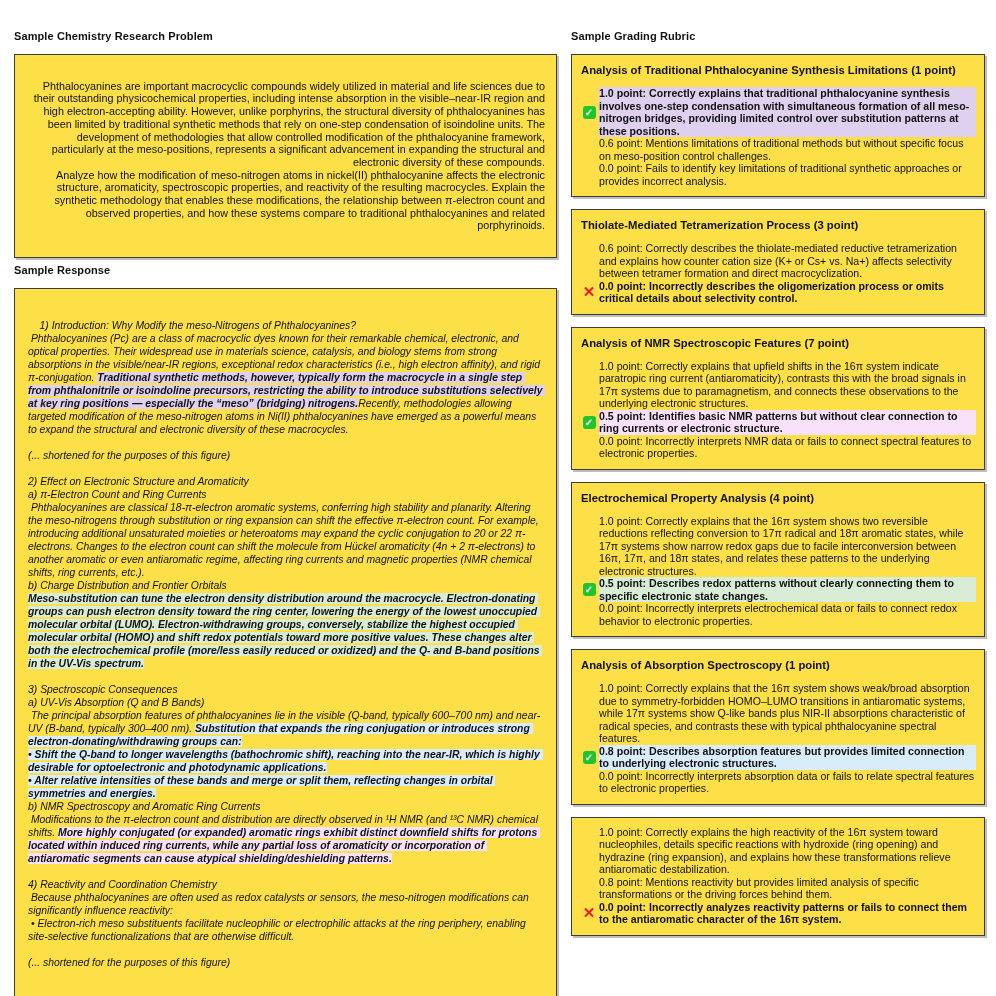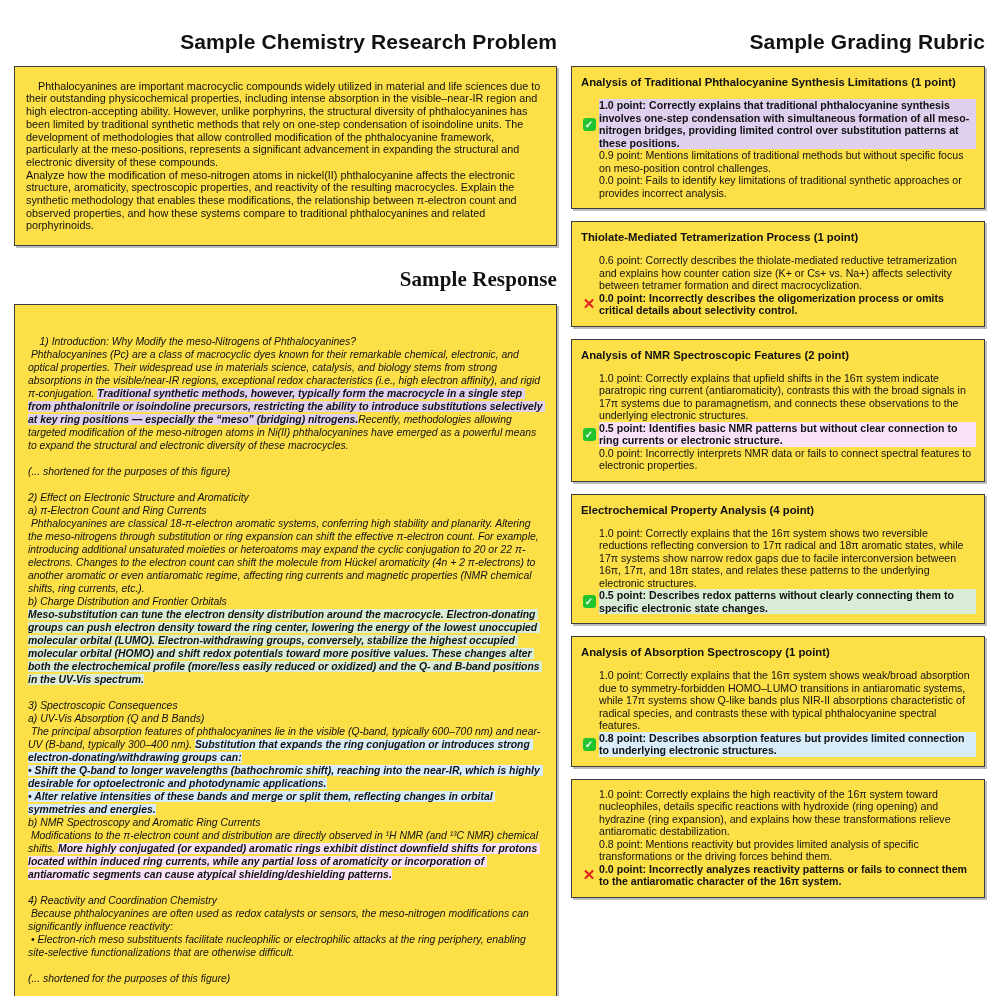--- a/index.html
+++ b/index.html
@@ -5,32 +5,32 @@
   html,body{margin:0;padding:0;background:#ffffff;}
   body{
     width:996px;height:996px;position:relative;
     font-family:"Liberation Sans", sans-serif;color:#111;
     -webkit-font-smoothing:antialiased;
   }
   .col{position:absolute;top:30px;}
   .col-left{left:14px;width:543px;}
   .col-right{left:571px;width:414px;}
 
-  .fig-title{font-weight:700;font-size:21px;text-align:right;margin:0 0 12px 0;letter-spacing:.1px;}
-  .fig-title.mt{margin-top:21px;font-family:Liberation Serif, serif;}
+  .fig-title{font-weight:700;font-size:11px;text-align:left;margin:0 0 12px 0;letter-spacing:.1px;}
+  .fig-title.mt{margin-top:6px;}
 
   .box{
     border:1.5px solid #3d3d3d;background:#fde047;
     box-shadow:2px 2px 0 rgba(110,110,110,.45);
     box-sizing:border-box;
   }
 
   .problem-box{
-    padding:0 11px;font-size:10.8px;line-height:12.7px;
-    text-align:left;white-space:pre-wrap;
+    padding:12px 11px;font-size:10.8px;line-height:12.7px;
+    text-align:right;white-space:pre-wrap;
   }
 
   .response-box{
     margin-top:0;padding:17px 13px 14px 13px;min-height:648px;
     font-size:10.4px;line-height:13px;font-style:italic;
     white-space:pre-wrap;
   }
 
   .hl-purple{background:#ded0ee;}
   .hl-green{background:#d9ecd5;}
@@ -94,42 +94,42 @@
       <div class="box rubric-box">
         <div class="rubric-header">Analysis of Traditional Phthalocyanine Synthesis Limitations (1 point)</div>
         <div class="rubric-item">
           <span class="icon-cell">
             <span class="check-badge">✓</span>
           </span>
           <span class="item-text hl-purple bold">1.0 point: Correctly explains that traditional phthalocyanine synthesis involves one-step condensation with simultaneous formation of all meso-nitrogen bridges, providing limited control over substitution patterns at these positions.</span>
         </div>
         <div class="rubric-item">
           <span class="icon-cell"></span>
-          <span class="item-text">0.9 point: Mentions limitations of traditional methods but without specific focus on meso-position control challenges.</span>
+          <span class="item-text">0.6 point: Mentions limitations of traditional methods but without specific focus on meso-position control challenges.</span>
         </div>
         <div class="rubric-item">
           <span class="icon-cell"></span>
           <span class="item-text">0.0 point: Fails to identify key limitations of traditional synthetic approaches or provides incorrect analysis.</span>
         </div>
       </div>
       <div class="box rubric-box">
-        <div class="rubric-header">Thiolate-Mediated Tetramerization Process (1 point)</div>
+        <div class="rubric-header">Thiolate-Mediated Tetramerization Process (3 point)</div>
         <div class="rubric-item">
           <span class="icon-cell"></span>
           <span class="item-text">0.6 point: Correctly describes the thiolate-mediated reductive tetramerization and explains how counter cation size (K+ or Cs+ vs. Na+) affects selectivity between tetramer formation and direct macrocyclization.</span>
         </div>
         <div class="rubric-item">
           <span class="icon-cell">
             <span class="cross-glyph">✕</span>
           </span>
           <span class="item-text bold">0.0 point: Incorrectly describes the oligomerization process or omits critical details about selectivity control.</span>
         </div>
       </div>
       <div class="box rubric-box">
-        <div class="rubric-header">Analysis of NMR Spectroscopic Features (2 point)</div>
+        <div class="rubric-header">Analysis of NMR Spectroscopic Features (7 point)</div>
         <div class="rubric-item">
           <span class="icon-cell"></span>
           <span class="item-text">1.0 point: Correctly explains that upfield shifts in the 16π system indicate paratropic ring current (antiaromaticity), contrasts this with the broad signals in 17π systems due to paramagnetism, and connects these observations to the underlying electronic structures.</span>
         </div>
         <div class="rubric-item">
           <span class="icon-cell">
             <span class="check-badge">✓</span>
           </span>
           <span class="item-text hl-pink bold">0.5 point: Identifies basic NMR patterns but without clear connection to ring currents or electronic structure.</span>
         </div>
@@ -143,32 +143,40 @@
         <div class="rubric-item">
           <span class="icon-cell"></span>
           <span class="item-text">1.0 point: Correctly explains that the 16π system shows two reversible reductions reflecting conversion to 17π radical and 18π aromatic states, while 17π systems show narrow redox gaps due to facile interconversion between 16π, 17π, and 18π states, and relates these patterns to the underlying electronic structures.</span>
         </div>
         <div class="rubric-item">
           <span class="icon-cell">
             <span class="check-badge">✓</span>
           </span>
           <span class="item-text hl-green bold">0.5 point: Describes redox patterns without clearly connecting them to specific electronic state changes.</span>
         </div>
+        <div class="rubric-item">
+          <span class="icon-cell"></span>
+          <span class="item-text">0.0 point: Incorrectly interprets electrochemical data or fails to connect redox behavior to electronic properties.</span>
+        </div>
       </div>
       <div class="box rubric-box">
         <div class="rubric-header">Analysis of Absorption Spectroscopy (1 point)</div>
         <div class="rubric-item">
           <span class="icon-cell"></span>
           <span class="item-text">1.0 point: Correctly explains that the 16π system shows weak/broad absorption due to symmetry-forbidden HOMO–LUMO transitions in antiaromatic systems, while 17π systems show Q-like bands plus NIR-II absorptions characteristic of radical species, and contrasts these with typical phthalocyanine spectral features.</span>
         </div>
         <div class="rubric-item">
           <span class="icon-cell">
             <span class="check-badge">✓</span>
           </span>
           <span class="item-text hl-blue bold">0.8 point: Describes absorption features but provides limited connection to underlying electronic structures.</span>
+        </div>
+        <div class="rubric-item">
+          <span class="icon-cell"></span>
+          <span class="item-text">0.0 point: Incorrectly interprets absorption data or fails to relate spectral features to electronic properties.</span>
         </div>
       </div>
       <div class="box rubric-box">
         <div class="rubric-item">
           <span class="icon-cell"></span>
           <span class="item-text">1.0 point: Correctly explains the high reactivity of the 16π system toward nucleophiles, details specific reactions with hydroxide (ring opening) and hydrazine (ring expansion), and explains how these transformations relieve antiaromatic destabilization.</span>
         </div>
         <div class="rubric-item">
           <span class="icon-cell"></span>
           <span class="item-text">0.8 point: Mentions reactivity but provides limited analysis of specific transformations or the driving forces behind them.</span>

